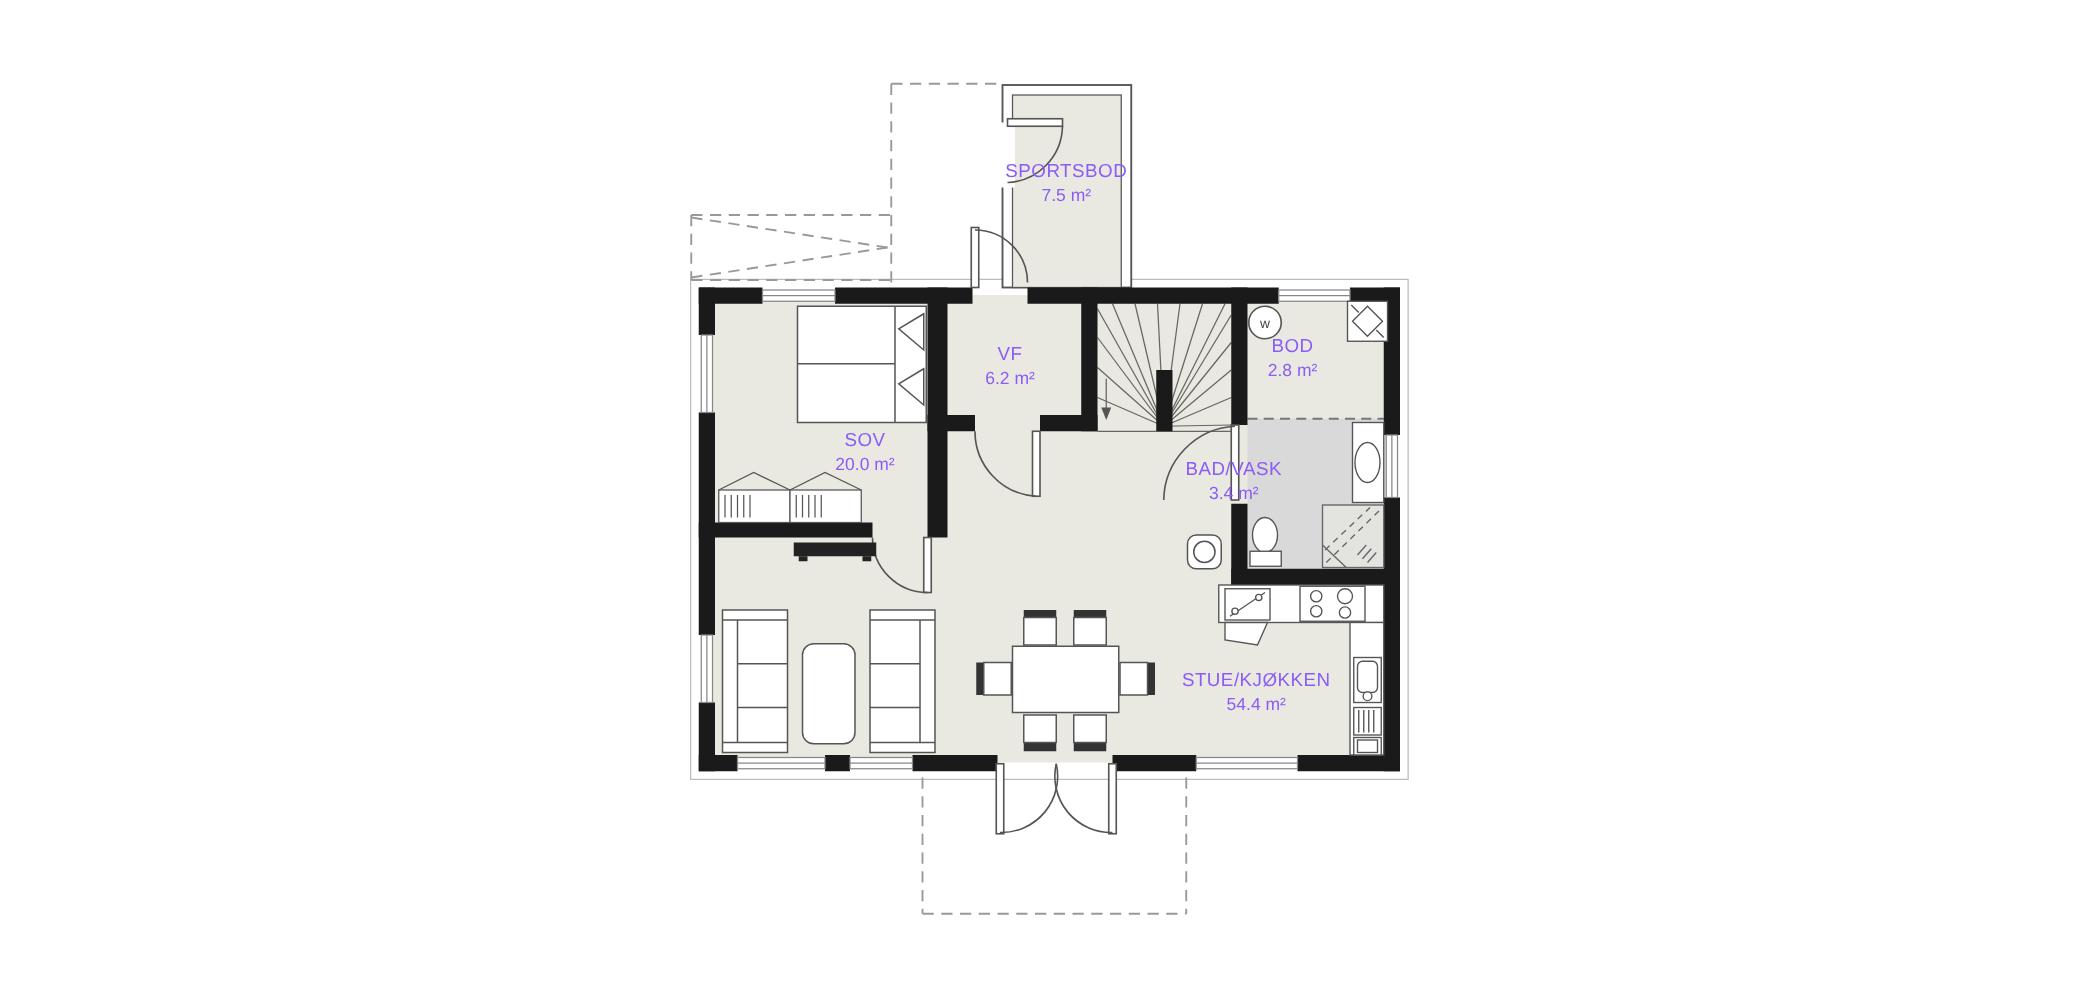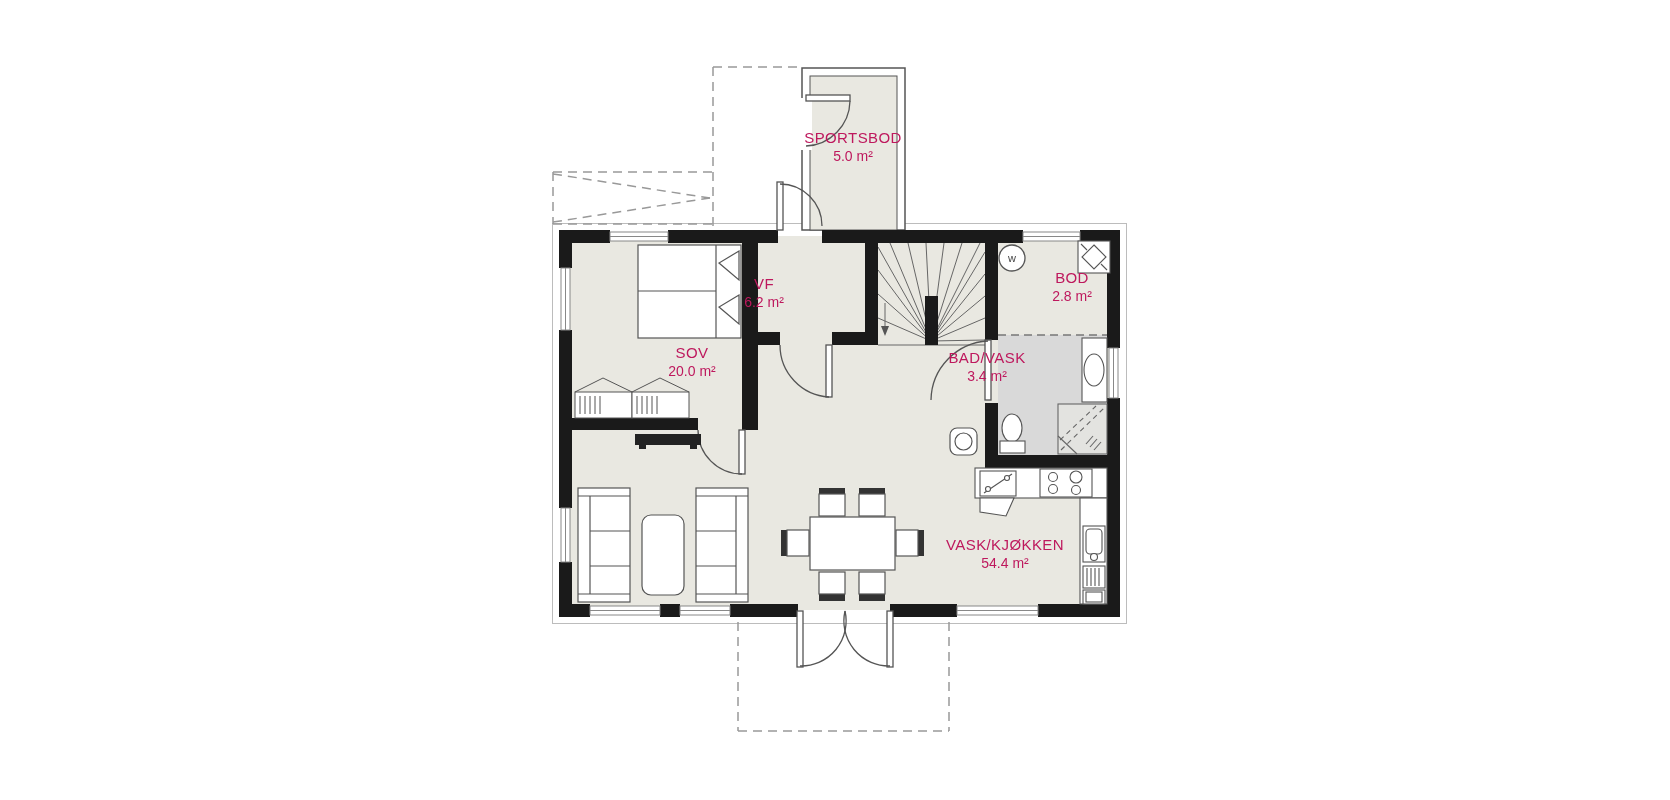--- a/index.html
+++ b/index.html
@@ -8,21 +8,21 @@
     width:1670px;height:800px;
     background:#ffffff;
     font-family:"Liberation Sans",sans-serif;
     overflow:hidden;
   }
   .plan-svg{position:absolute;left:0;top:0;}
   .room-label{
     position:absolute;
     transform:translate(-50%,-50%);
     text-align:center;
-    color:#be185d;
+    color:#8b5cf6;
     line-height:1.25;
     white-space:nowrap;
     pointer-events:none;
   }
   .room-name{display:block;font-size:15px;letter-spacing:.4px;}
   .room-area{display:block;font-size:14px;}
 </style>
 </head>
 <body>
 
@@ -310,41 +310,41 @@
     <g stroke="#555" stroke-width="1.1" fill="#ffffff">
       <rect x="1078" y="241" width="32" height="32"></rect>
       <polygon points="1094,245 1106,257 1094,269 1082,257"></polygon>
       <line x1="1081" y1="244" x2="1087" y2="250"></line>
       <line x1="1101" y1="264" x2="1107" y2="270"></line>
     </g>
   </svg>
 
   <div class="room-label" style="left:853px;top:147px;">
     <span class="room-name">SPORTSBOD</span>
-    <span class="room-area">5.0 m²</span>
+    <span class="room-area">7.5 m²</span>
   </div>
 
   <div class="room-label" style="left:692px;top:362px;text-align:center;">
     <span class="room-name">SOV</span>
     <span class="room-area">20.0 m²</span>
   </div>
 
-  <div class="room-label" style="left:764px;top:293px;">
+  <div class="room-label" style="left:808px;top:293px;">
     <span class="room-name">VF</span>
     <span class="room-area">6.2 m²</span>
   </div>
 
-  <div class="room-label" style="left:1072px;top:287px;">
+  <div class="room-label" style="left:1034px;top:287px;">
     <span class="room-name">BOD</span>
     <span class="room-area">2.8 m²</span>
   </div>
 
-  <div class="room-label" style="left:987px;top:367px;">
+  <div class="room-label" style="left:987px;top:385px;">
     <span class="room-name">BAD/VASK</span>
     <span class="room-area">3.4 m²</span>
   </div>
 
   <div class="room-label" style="left:1005px;top:554px;">
-    <span class="room-name">VASK/KJØKKEN</span>
+    <span class="room-name">STUE/KJØKKEN</span>
     <span class="room-area">54.4 m²</span>
   </div>
 
 </div>
 
 </body></html>

